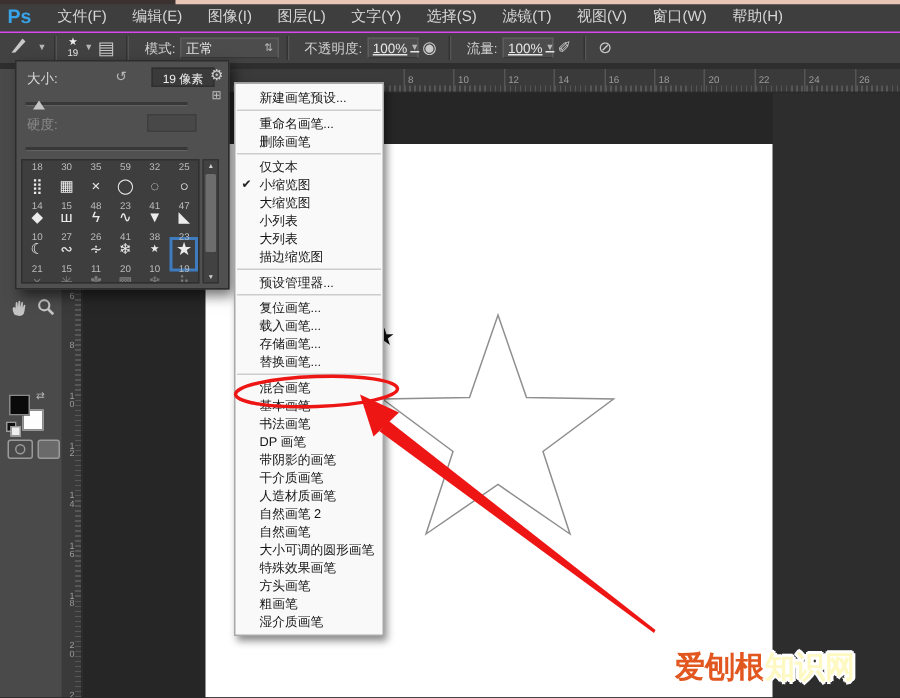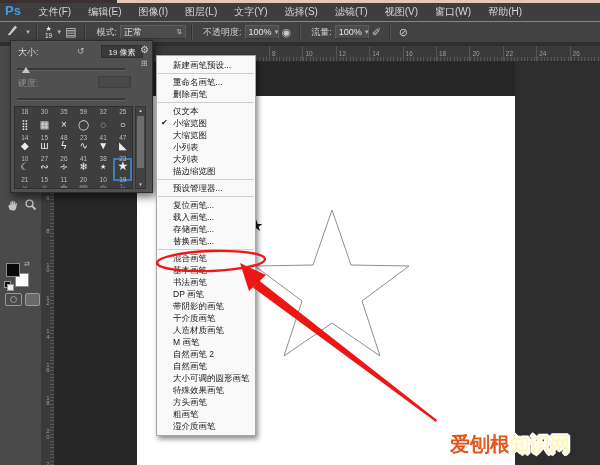--- a/index.html
+++ b/index.html
@@ -19,21 +19,21 @@
   .ob-sep{width:1px;height:16px;background:#333;border-right:1px solid #555;margin:0 5px;}
   .ob-icon{color:#c9c9c9;font-size:11px;line-height:20px;margin:0 3px;}
   .caret{color:#b5b5b5;font-size:6px;margin-left:2px;}
   .preset{display:flex;flex-direction:column;align-items:center;line-height:6px;margin:0 2px;}
   .preset .star{color:#efefef;font-size:7px;}
   .preset .num{color:#e8e8e8;font-size:6.5px;margin-top:1px;}
   .ob-label{margin:0 3px 0 5px;white-space:nowrap;}
   .dropdown{background:#4c4c4c;border:1px solid #5c5c5c;border-bottom-color:#383838;height:14px;
     display:flex;align-items:center;color:#e6e6e6;font-size:9px;padding:0 3px;box-sizing:border-box;}
   .dd-mode{width:66px;justify-content:space-between;}
-  .dd-val{width:34px;justify-content:space-between;}
+  .dd-val{width:34px;justify-content:space-between;text-decoration:underline;}
   .updown{font-size:7px;color:#bbb;}
   .bar-gap{position:absolute;left:0;top:42px;width:600px;height:4px;background:#2e2e2e;}
   
   .ruler-h{position:absolute;left:55px;top:46px;width:545px;height:16px;background:#3a3a3a;border-bottom:1px solid #2a2a2a;box-sizing:border-box;}
   .ruler-h .minor{position:absolute;left:0;bottom:0;width:100%;height:4px;
     background:repeating-linear-gradient(90deg,#565656 0 1px,transparent 1px 3.35px);}
   .rh-num{position:absolute;top:4px;font-size:6.5px;color:#9c9c9c;}
   .rh-tick{position:absolute;top:0;width:1px;height:15px;background:#555;}
   .ruler-corner{position:absolute;left:42px;top:46px;width:13px;height:16px;background:#3a3a3a;border-right:1px solid #2d2d2d;box-sizing:border-box;}
   .ruler-v{position:absolute;left:42px;top:62px;width:13px;height:403px;background:#3a3a3a;border-right:1px solid #2a2a2a;box-sizing:border-box;}
@@ -318,21 +318,20 @@
       <div class="mi">存储画笔...</div>
       <div class="mi">替换画笔...</div>
       <div class="msep"></div>
       <div class="mi">混合画笔</div>
       <div class="mi">基本画笔</div>
       <div class="mi">书法画笔</div>
       <div class="mi">DP 画笔</div>
       <div class="mi">带阴影的画笔</div>
       <div class="mi">干介质画笔</div>
       <div class="mi">人造材质画笔</div>
-      <div class="mi">M 画笔</div>
       <div class="mi">自然画笔 2</div>
       <div class="mi">自然画笔</div>
       <div class="mi">大小可调的圆形画笔</div>
       <div class="mi">特殊效果画笔</div>
       <div class="mi">方头画笔</div>
       <div class="mi">粗画笔</div>
       <div class="mi">湿介质画笔</div>
     </div>
 
   <svg class="annot" width="600" height="465" viewBox="0 0 600 465">

